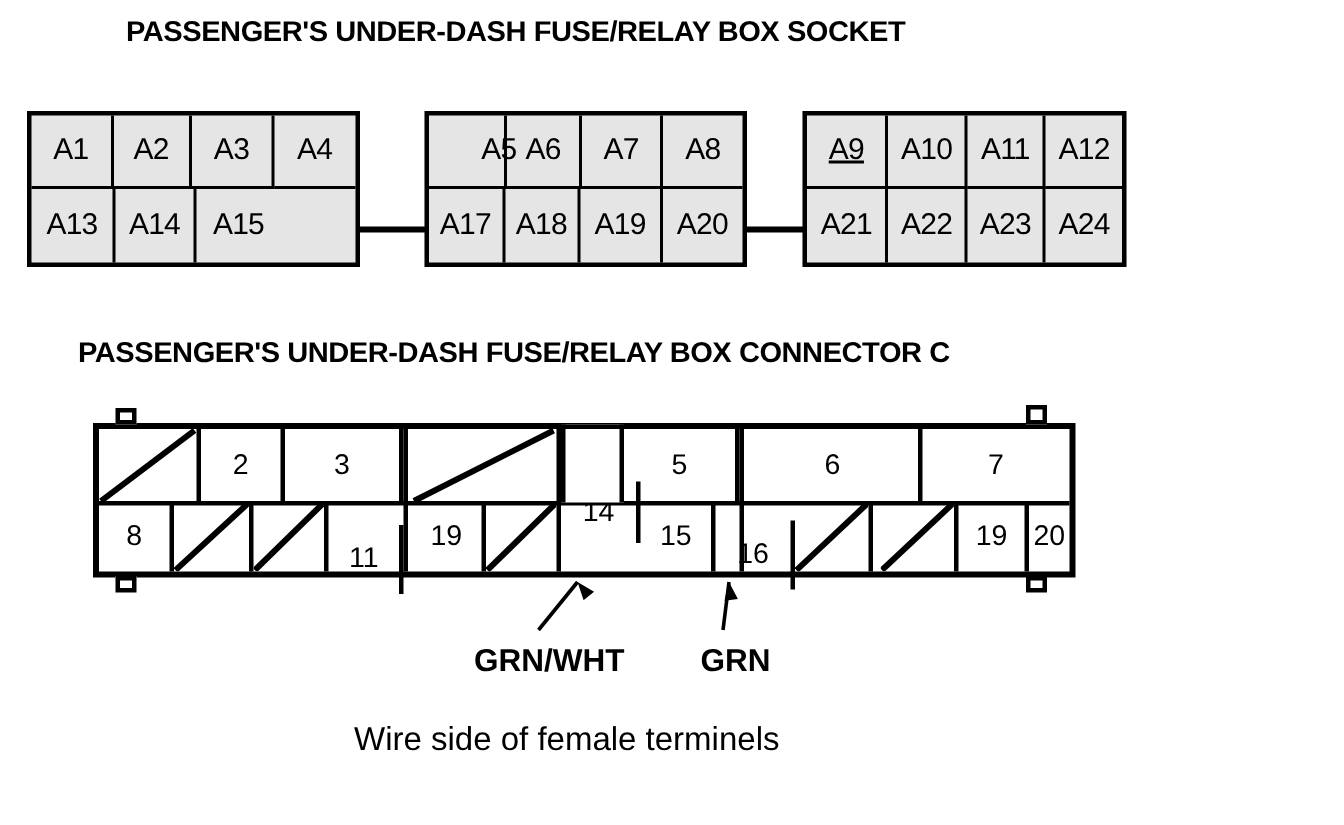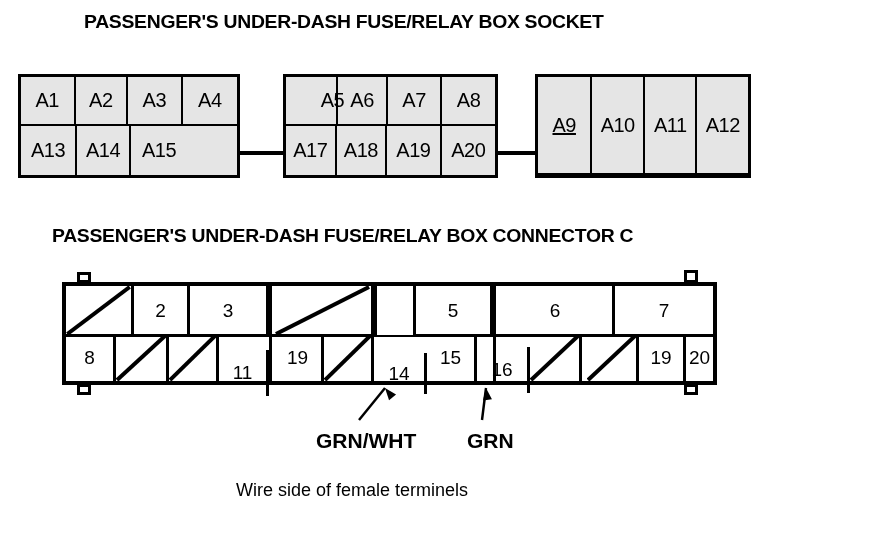--- a/index.html
+++ b/index.html
@@ -24,21 +24,21 @@
     font-family:"Liberation Sans", sans-serif;
     transform:scaleX(1.02);
     transform-origin:left center;
   }
   #title-socket{left:84px;top:11px;}
   #title-connector{left:52px;top:225px;}
 
   .caption{
     position:absolute;
     left:236px;top:480px;
-    font-size:18px;
+    font-size:22px;
     white-space:nowrap;
     font-family:"Liberation Sans", sans-serif;
   }
 
   
   .socket-group{
     position:absolute;
     top:74px;
     border:3px solid #000;
     box-sizing:border-box;
@@ -162,20 +162,26 @@
           <div class="socket-cell" style="width: 55px;">A20</div>
         </div>
       </div>
       <div class="socket-group" style="left: 535px; width: 216px; height: 104px;">
         <div class="socket-row top">
           <div class="socket-cell" style="width: 56px; text-decoration: underline;">A9</div>
           <div class="socket-cell" style="width: 54px;">A10</div>
           <div class="socket-cell" style="width: 54px;">A11</div>
           <div class="socket-cell" style="width: 52px;">A12</div>
         </div>
+        <div class="socket-row bottom">
+          <div class="socket-cell" style="width: 56px;">A21</div>
+          <div class="socket-cell" style="width: 54px;">A22</div>
+          <div class="socket-cell" style="width: 54px;">A23</div>
+          <div class="socket-cell" style="width: 52px;">A24</div>
+        </div>
       </div>
     </div>
   <div id="socket-links">
       <div class="link-line" style="left: 240px; top: 151px; width: 44px;"></div>
       <div class="link-line" style="left: 498px; top: 151px; width: 38px;"></div>
     </div>
 
   <div class="title" id="title-connector">PASSENGER'S UNDER-DASH FUSE/RELAY BOX CONNECTOR C</div>
 
   <div id="connector-housing">
@@ -232,21 +238,21 @@
         <div class="conn-cell" style="left: 208px; top: 49px; width: 50px; height: 46px;">
           <span>19</span>
         </div>
         <div class="conn-cell" style="left: 258px; top: 49px; width: 50px; height: 46px;">
           <div class="diag">
             <svg viewBox="0 0 100 100" preserveAspectRatio="none">
               <line x1="2" y1="98" x2="98" y2="2" stroke="#000" stroke-width="4" vector-effect="non-scaling-stroke"></line>
             </svg>
           </div>
         </div>
-        <div class="conn-cell" style="left: 308px; top: 67px; width: 53px; height: 41px;">
+        <div class="conn-cell" style="left: 308px; top: 35px; width: 53px; height: 41px;">
           <span>14</span>
         </div>
         <div class="conn-cell" style="left: 361px; top: 49px; width: 50px; height: 46px;">
           <span>15</span>
         </div>
         <div class="conn-cell" style="left: 411px; top: 61px; width: 53px; height: 46px;">
           <span>16</span>
         </div>
         <div class="conn-cell" style="left: 464px; top: 49px; width: 52px; height: 46px;">
           <div class="diag">

